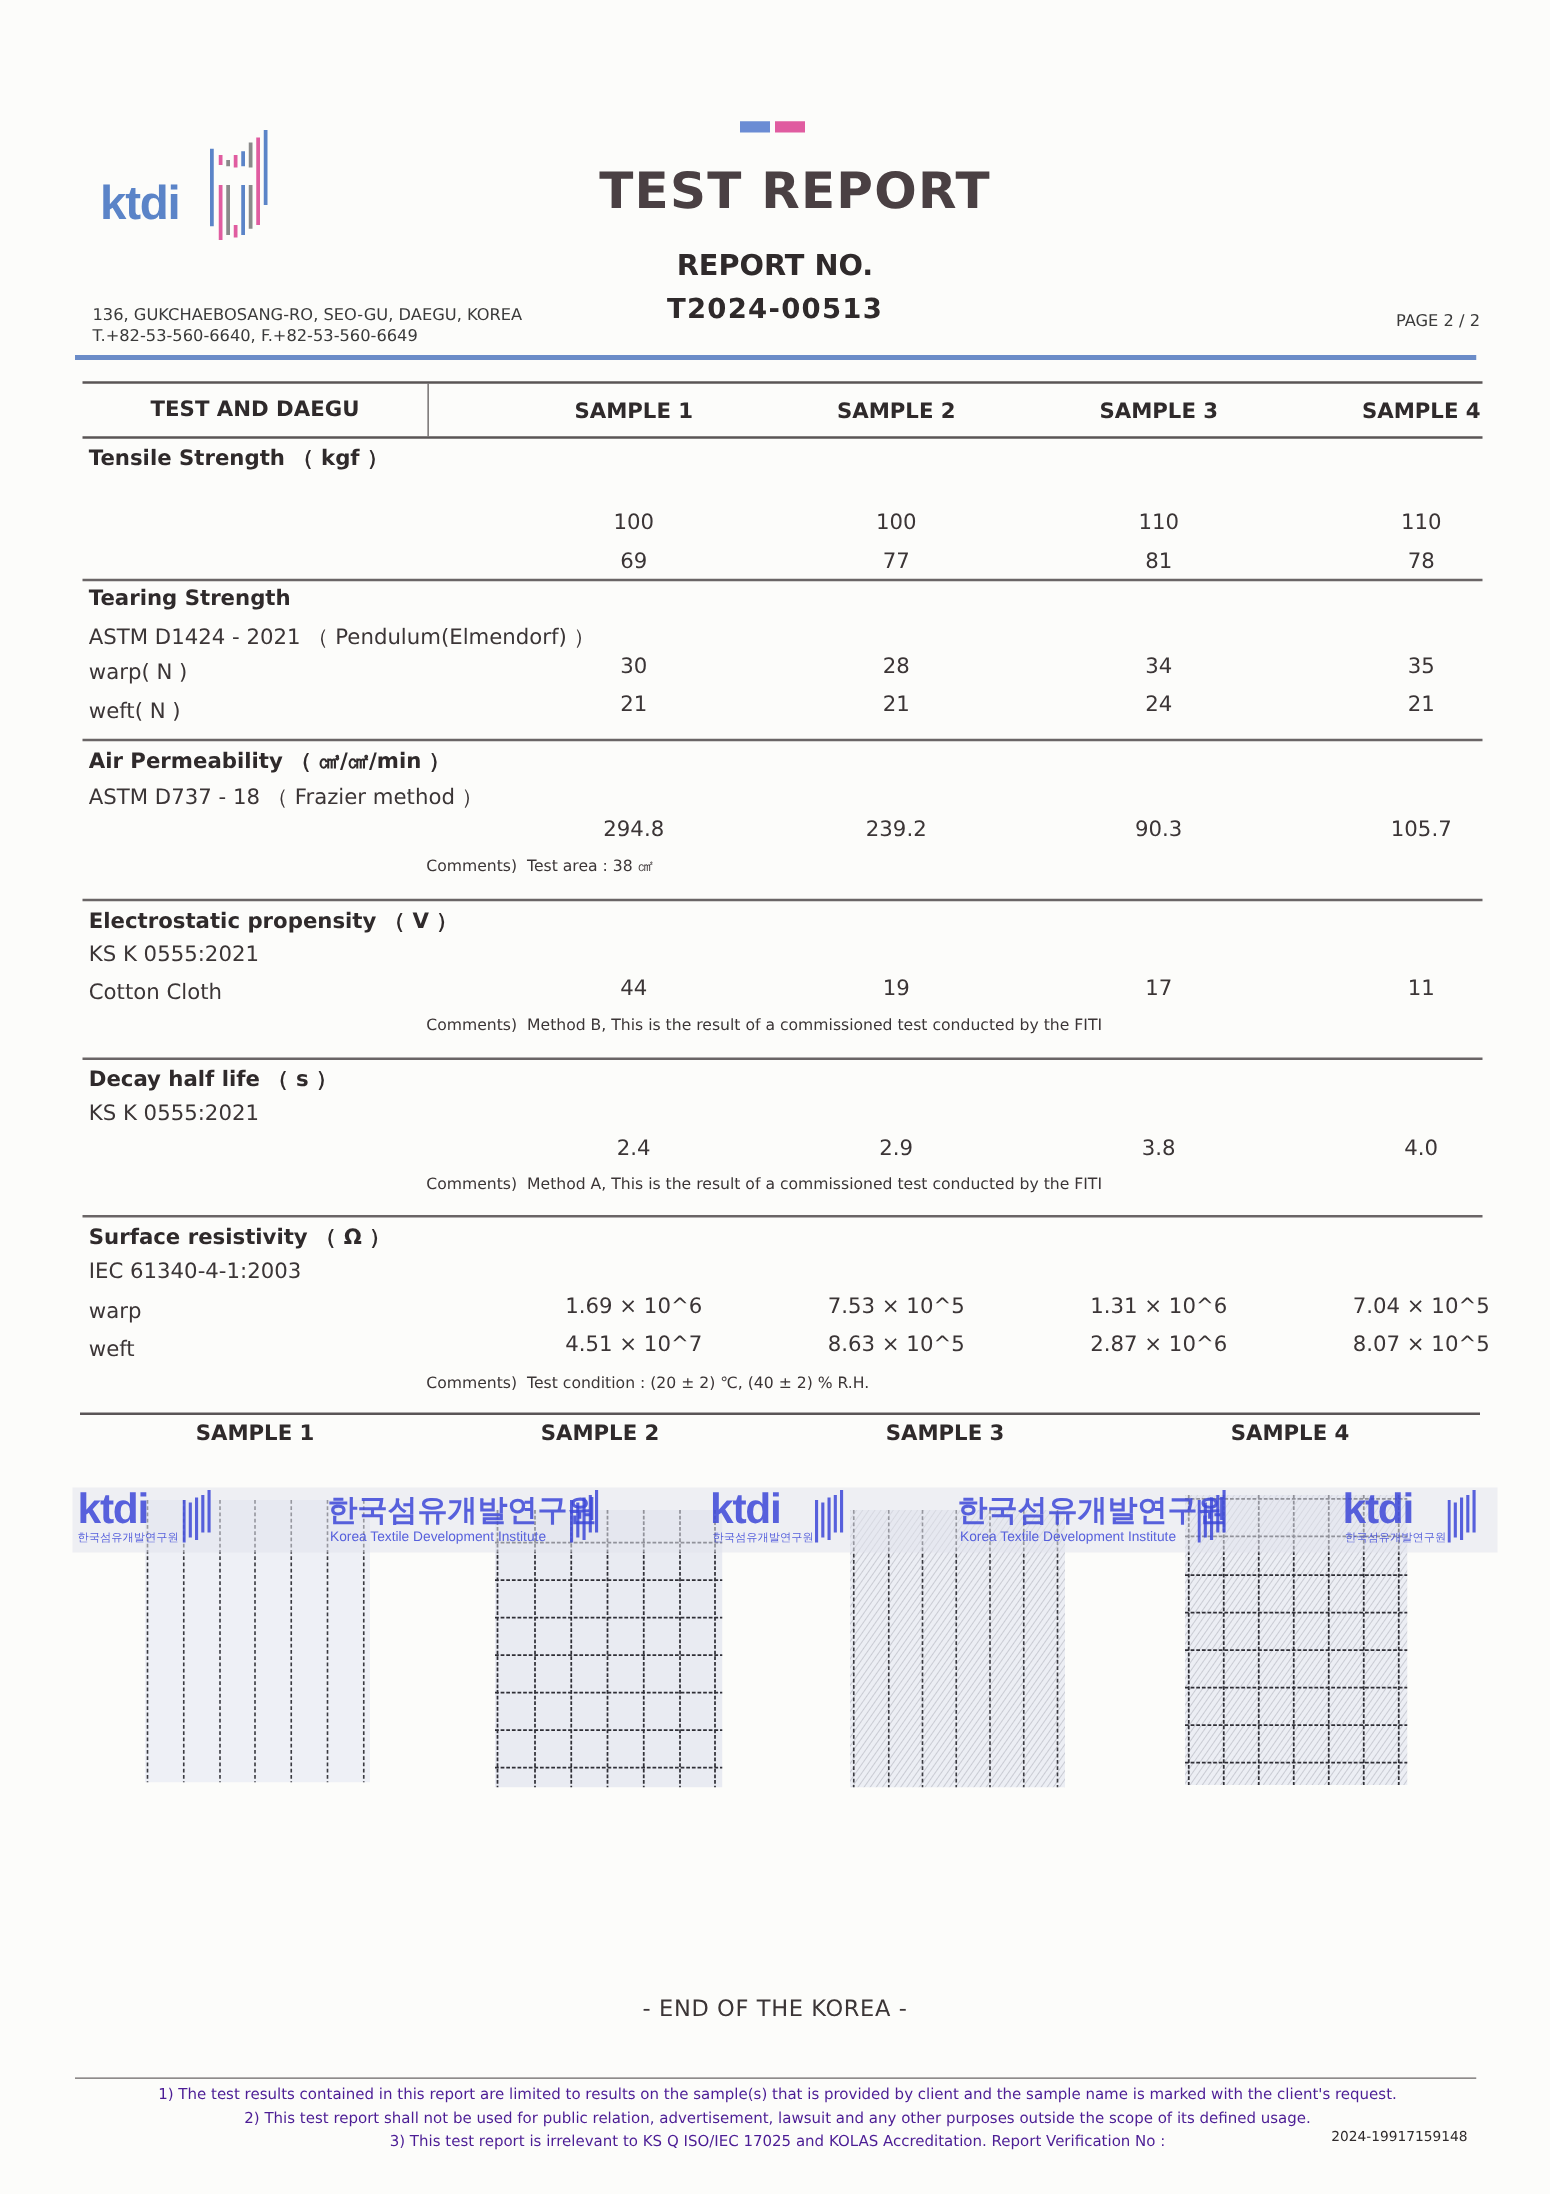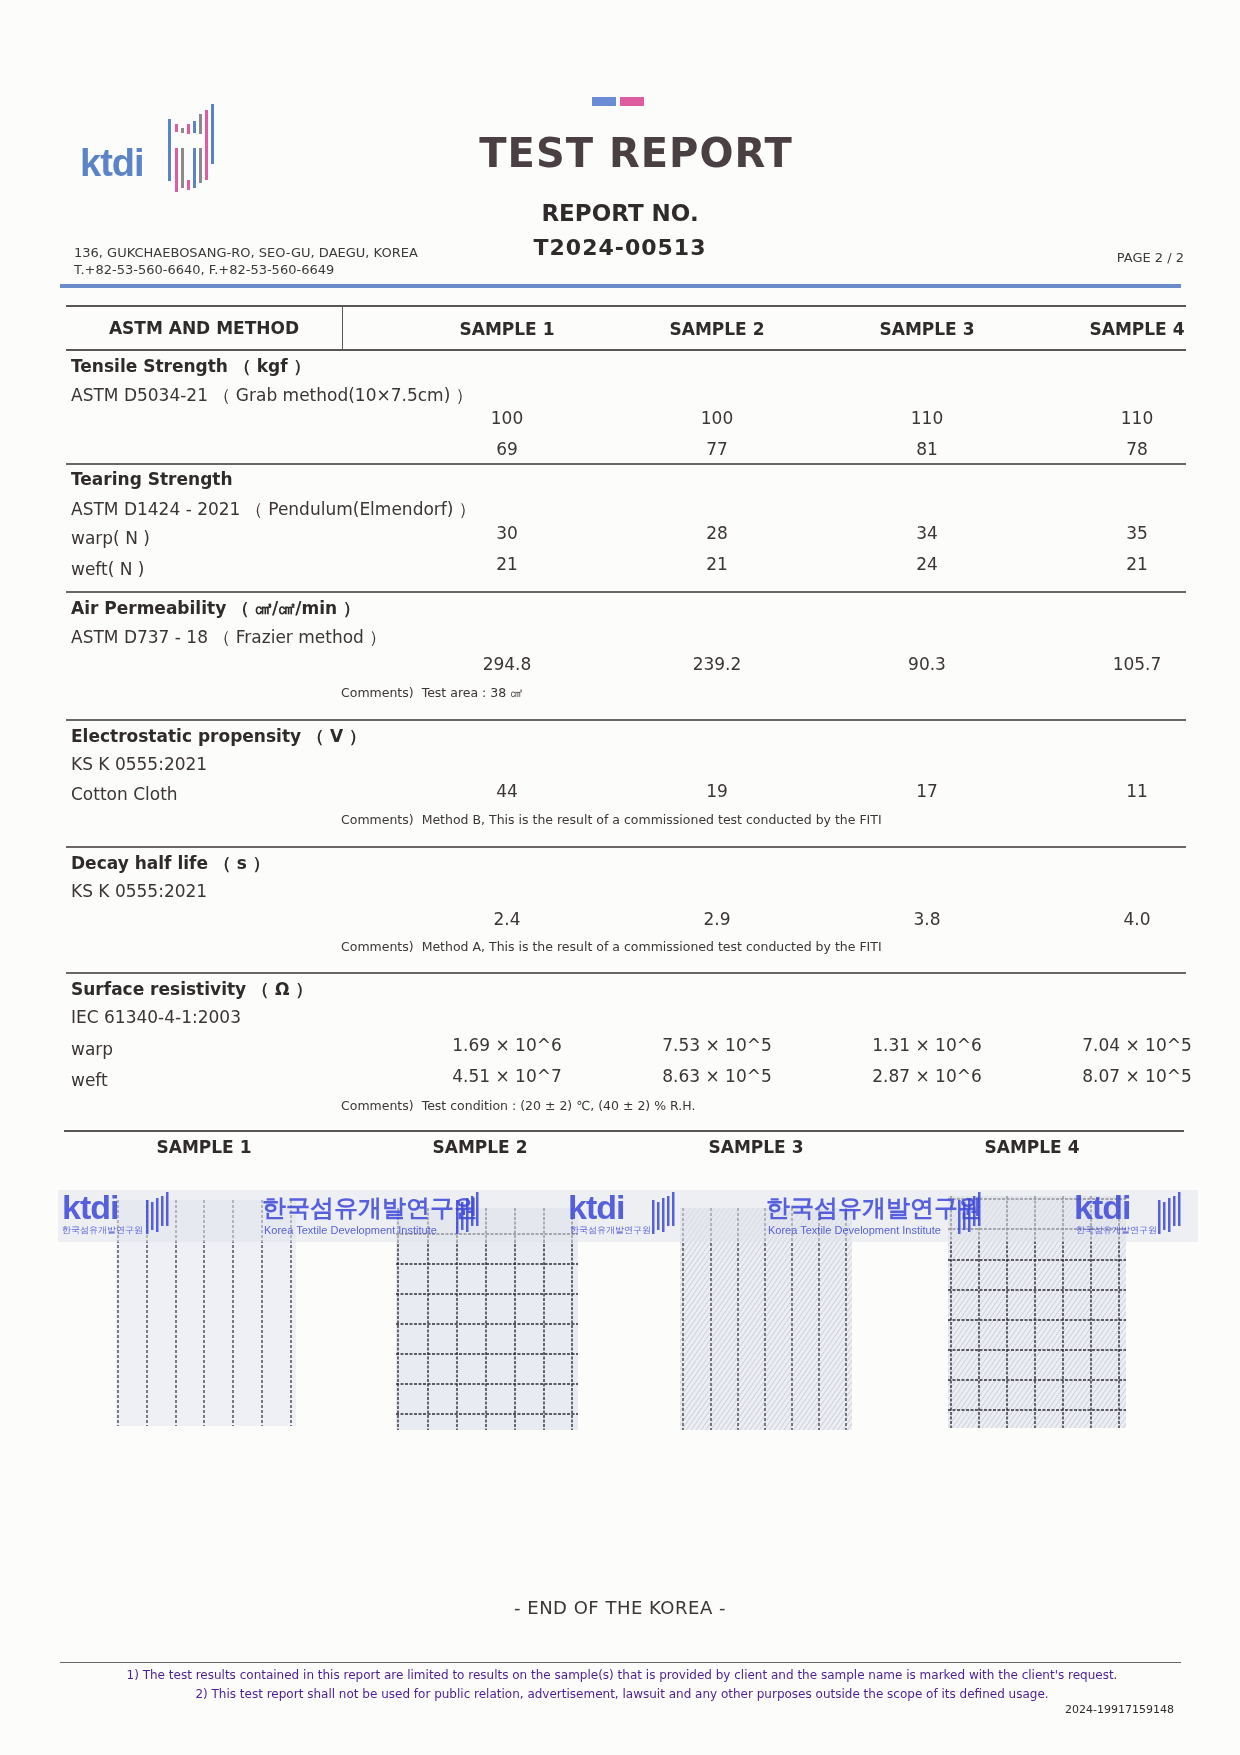--- a/index.html
+++ b/index.html
@@ -115,30 +115,29 @@
 
 <div class="abs addr">
   <div>136, GUKCHAEBOSANG-RO, SEO-GU, DAEGU, KOREA</div>
   <div>T.+82-53-560-6640, F.+82-53-560-6649</div>
 </div>
 <div class="abs page-no">PAGE 2 / 2</div>
 <div class="abs blue-rule"></div>
 
 <div class="abs table">
   <div class="hdr">
-    <div class="c0">ASTM AND METHOD</div>
+    <div class="c0">TEST AND DAEGU</div>
     <div class="col c1">SAMPLE 1</div>
     <div class="col c2">SAMPLE 2</div>
     <div class="col c3">SAMPLE 3</div>
     <div class="col c4">SAMPLE 4</div>
   </div>
 
   <div class="sec" style="height:112px">
     <div class="sec-title" style="top:4px">Tensile Strength （ kgf ）</div>
-    <div class="sec-method" style="top:33px">ASTM D5034-21 （ Grab method(10×7.5cm) ）</div>
     <div class="val c1" style="top:57px">100</div>
     <div class="val c2" style="top:57px">100</div>
     <div class="val c3" style="top:57px">110</div>
     <div class="val c4" style="top:57px">110</div>
     <div class="val c1" style="top:88px">69</div>
     <div class="val c2" style="top:88px">77</div>
     <div class="val c3" style="top:88px">81</div>
     <div class="val c4" style="top:88px">78</div>
   </div>
 
@@ -358,14 +357,15 @@
       <rect x="15" y="4" width="2.5" height="30"></rect>
       <rect x="20" y="0" width="2.5" height="34"></rect>
     </g>
   </svg>
 
 <div class="abs end">- END OF THE KOREA -</div>
 <div class="abs foot-rule"></div>
 <div class="abs foot">
   <div>1) The test results contained in this report are limited to results on the sample(s) that is provided by client and the sample name is marked with the client's request.</div>
   <div>2) This test report shall not be used for public relation, advertisement, lawsuit and any other purposes outside the scope of its defined usage.</div>
+  <div>3) This test report is irrelevant to KS Q ISO/IEC 17025 and KOLAS Accreditation. Report Verification No :</div>
 </div>
 <div class="abs verif">2024-19917159148</div>
 
 </body></html>

